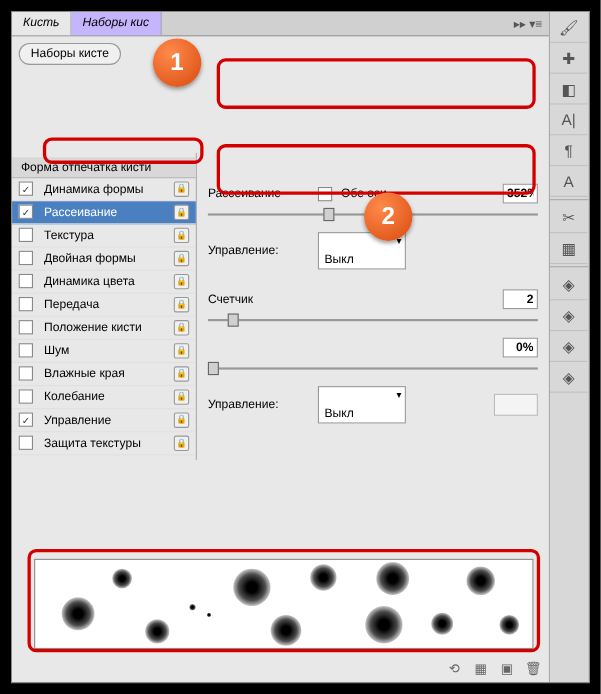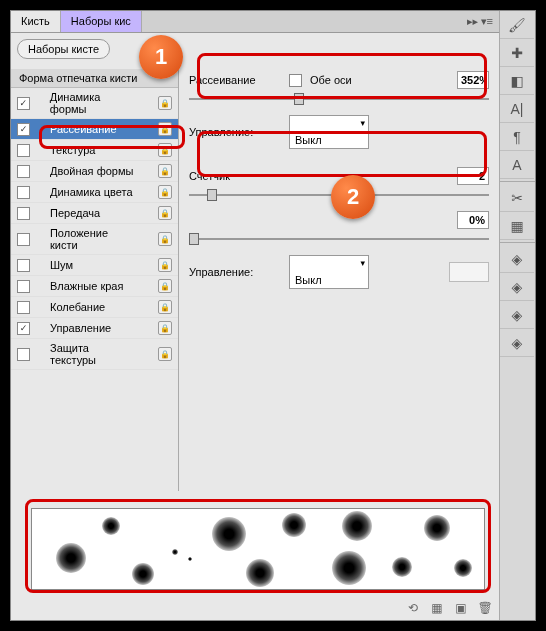--- a/index.html
+++ b/index.html
@@ -1,29 +1,29 @@
 <!DOCTYPE html>
 <html><head>
 <meta charset="utf-8">
 <style>
 * { box-sizing: border-box; margin: 0; padding: 0; font-family: Arial, sans-serif; font-size: 11px; }
 body { background: #000; width: 546px; height: 631px; position: relative; }
 .frame { position: absolute; left: 10px; top: 10px; width: 526px; height: 611px; background: #e8e8e8; border: 1px solid #888; }
 .main-panel { position: absolute; left: 0; top: 0; width: 488px; height: 609px; background: #e8e8e8; }
 .right-toolbar { position: absolute; right: 0; top: 0; width: 36px; height: 609px; background: #d8d8d8; border-left: 1px solid #aaa; }
 .tabs { display: flex; height: 22px; background: #d0d0d0; border-bottom: 1px solid #999; }
-.tab { padding: 4px 10px; background: #e8e8e8; border-right: 1px solid #aaa; cursor: pointer; }
+.tab { padding: 4px 10px; background: #e8e8e8; border-right: 1px solid #aaa; cursor: pointer; font-style: italic; }
 .tab.inactive { background: #c4b5fd; }
 .tab-menu { margin-left: auto; padding: 4px 6px; color: #555; }
 .top-row { display: flex; align-items: center; padding: 6px; gap: 8px; }
 .btn { background: #f0f0f0; border: 1px solid #999; padding: 3px 10px; border-radius: 10px; cursor: pointer; }
-.content { display: flex; height: 426px; }
+.content { display: flex; height: 426px; align-items: center; }
 .left-col { width: 168px; border-right: 1px solid #aaa; padding: 4px 0; }
 .section-hdr { background: #d8d8d8; padding: 3px 8px; border-bottom: 1px solid #bbb; font-weight: normal; }
-.option-row { display: flex; align-items: center; padding: 3px 6px; border-bottom: 1px solid #e0e0e0; gap: 20px; }
+.option-row { display: flex; align-items: center; padding: 3px 6px; border-bottom: 1px solid #e0e0e0; gap: 10px; }
 .option-row.selected { background: #4a7fc0; color: #fff; }
 .chk { width: 13px; height: 13px; border: 1px solid #888; background: #fff; display: inline-flex; align-items: center; justify-content: center; font-size: 9px; }
 .chk.on::after { content: "✓"; color: #333; }
 .lock { margin-left: auto; width: 14px; height: 14px; border: 1px solid #999; background: #f0f0f0; border-radius: 2px; display:flex; align-items:center; justify-content:center; font-size:8px; }
 .right-col { flex: 1; padding: 6px 10px; position: relative; }
 .ctrl-row { display: flex; align-items: center; gap: 8px; margin-bottom: 4px; }
 .ctrl-label { width: 92px; }
 .num-input { width: 32px; text-align: right; border: 1px solid #999; padding: 2px 3px; background: #fff; font-weight: bold; }
 .slider { position: relative; height: 12px; margin: 2px 0 10px 0; }
 .slider-track { position: absolute; top: 5px; left: 0; right: 0; height: 2px; background: #999; }

